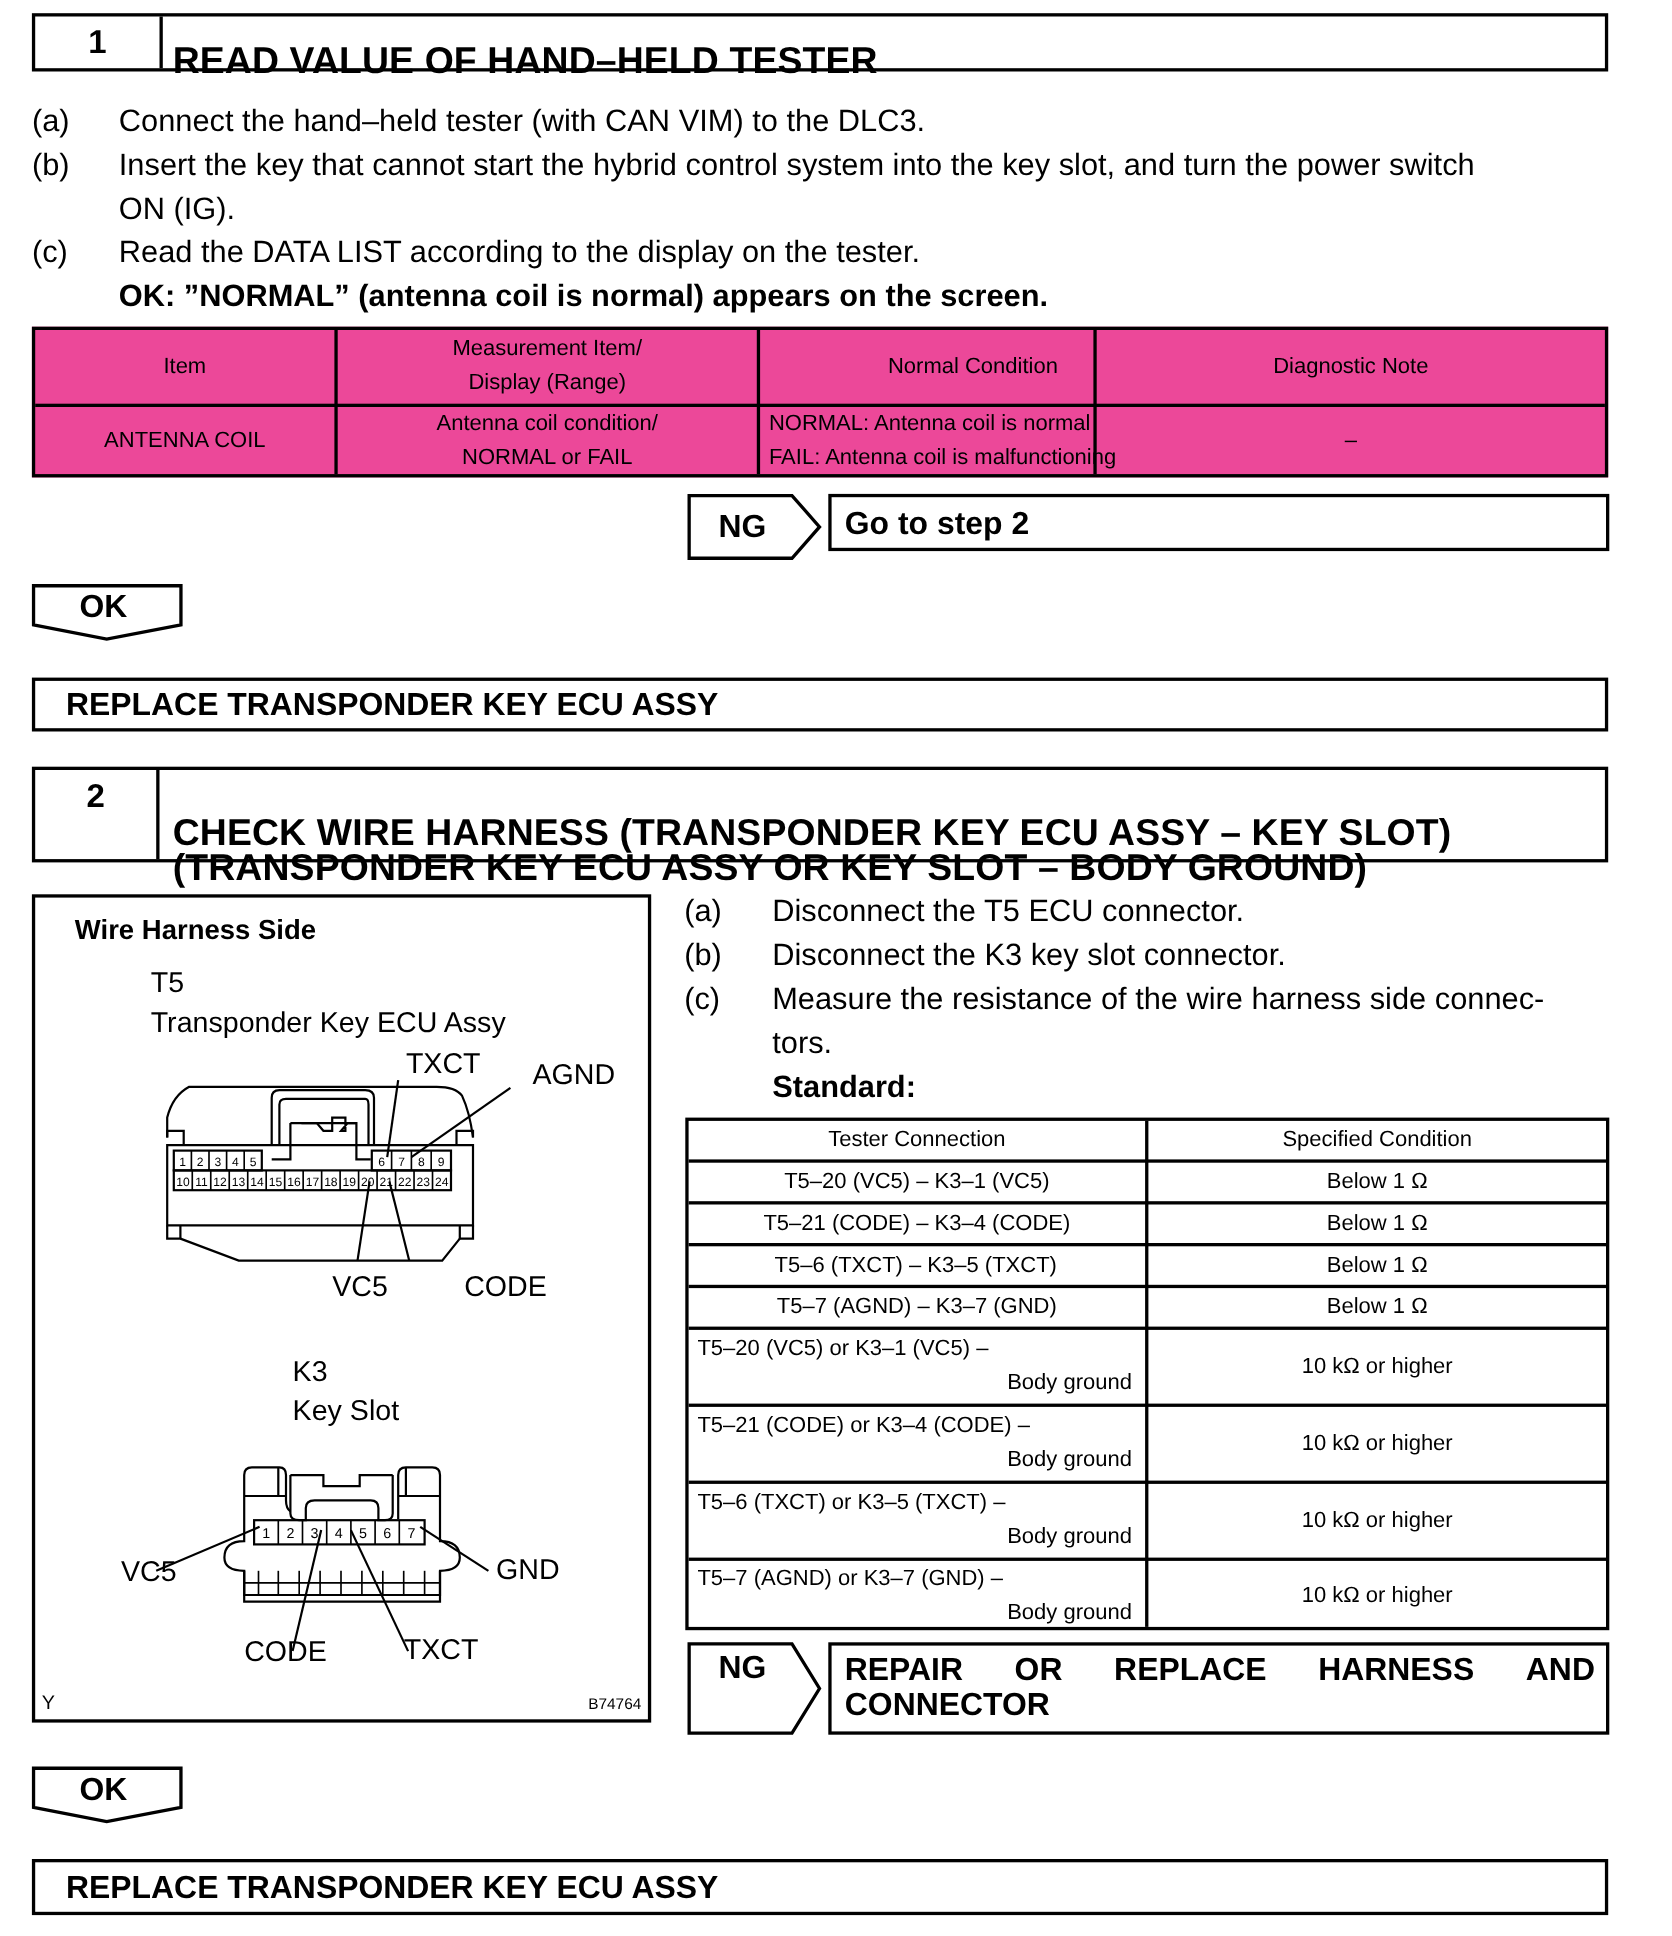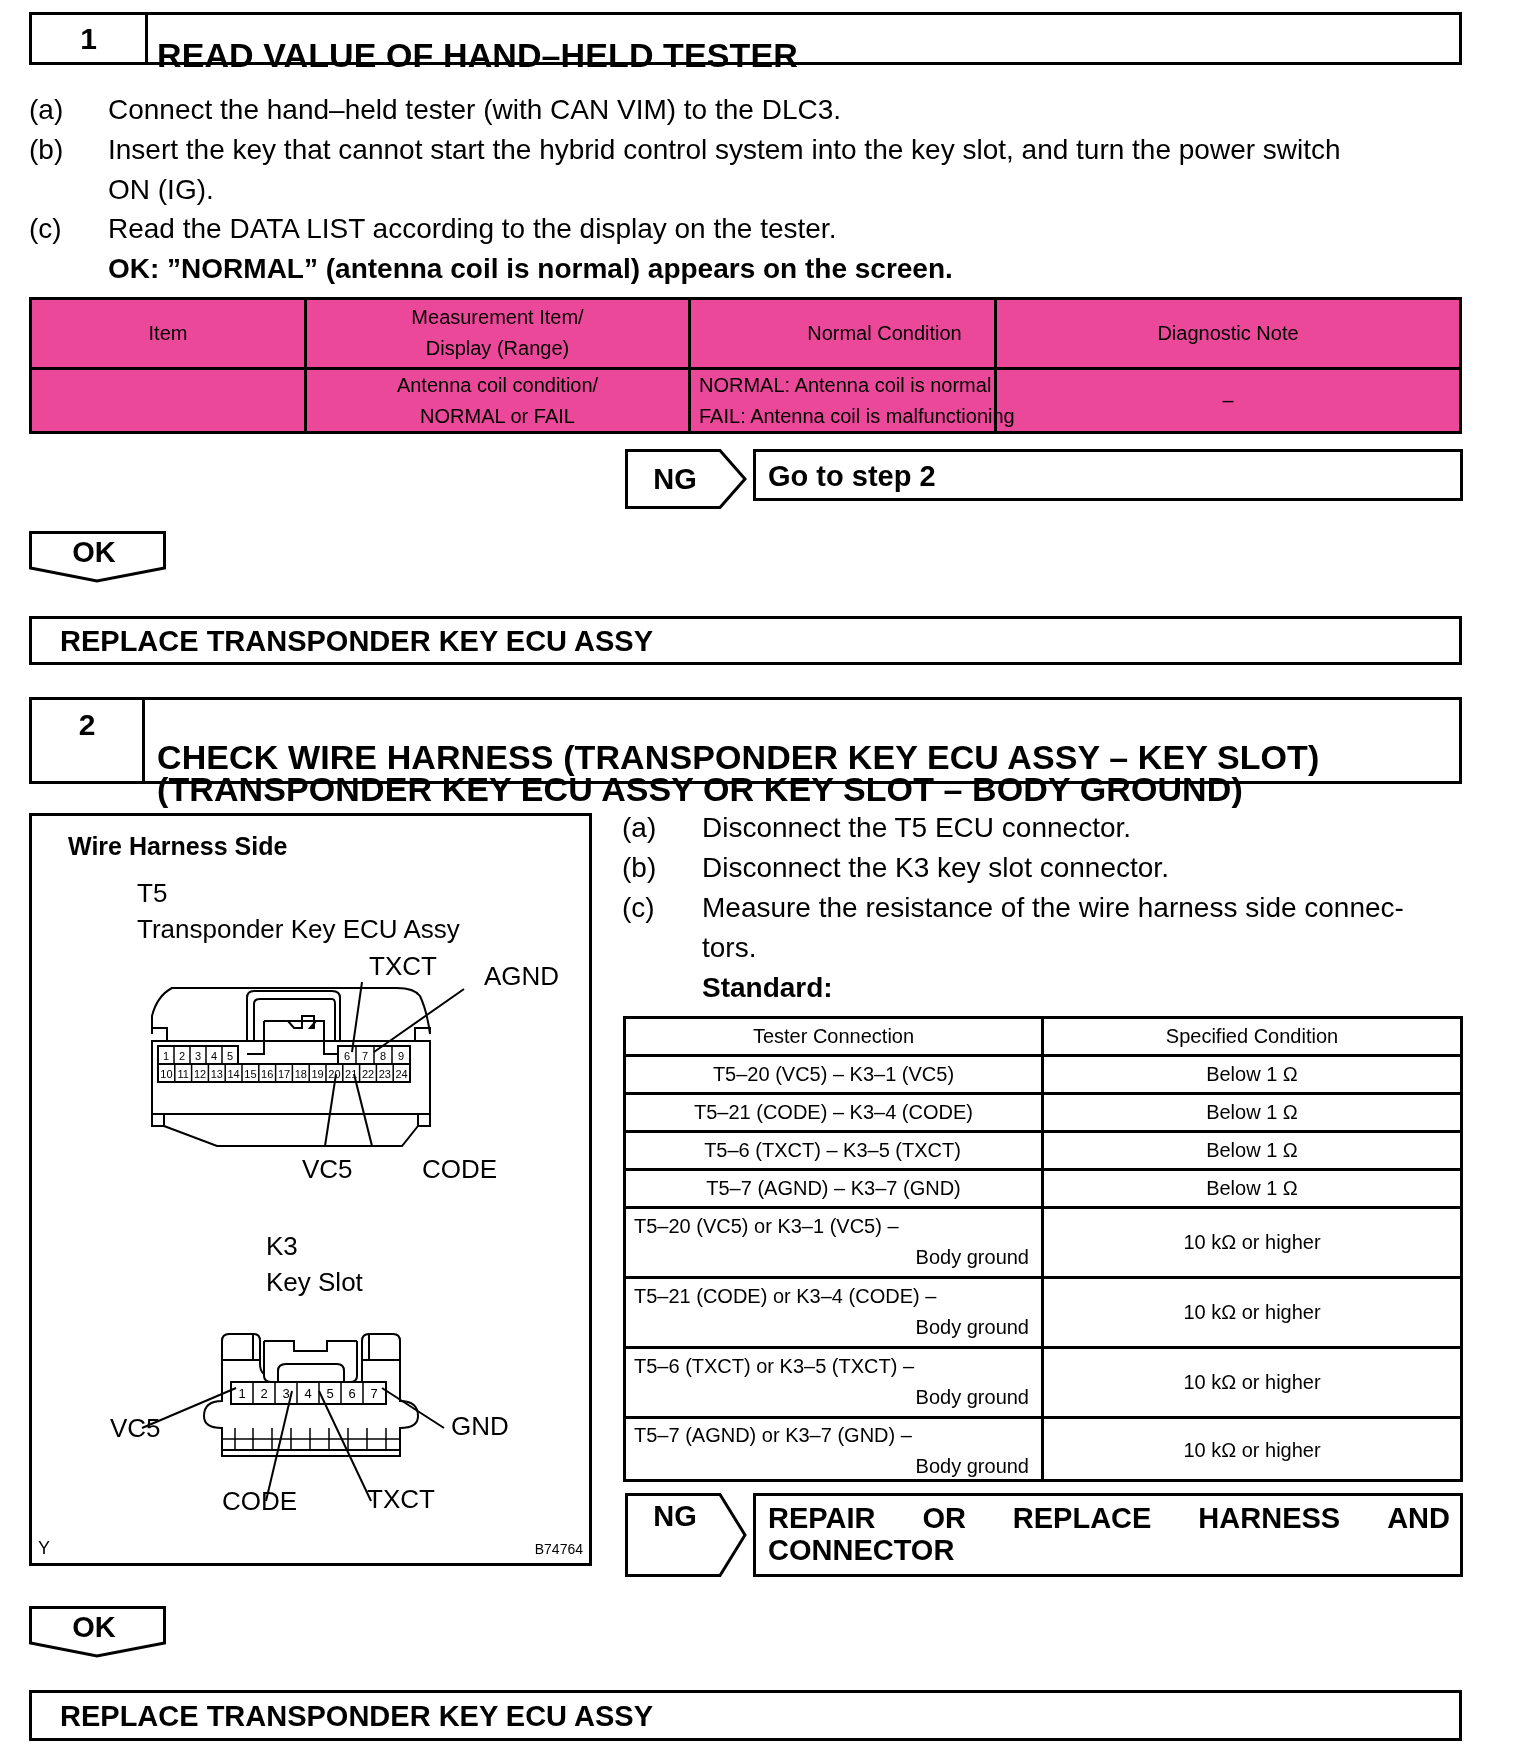--- a/index.html
+++ b/index.html
@@ -41,20 +41,21 @@
   <div class="abs" style="left:656px;top:0;bottom:0;border-left:3px solid #000;"></div>
   <div class="abs" style="left:962px;top:0;bottom:0;border-left:3px solid #000;"></div>
 
   <div class="abs" style="left:0;width:272px;top:0;height:67px;display:flex;align-items:center;justify-content:center;font-size:20px;">Item</div>
   <div class="abs" style="left:275px;width:381px;top:2px;height:64px;text-align:center;font-size:20px;line-height:31px;">
     <span>Measurement Item/</span><br><span>Display (Range)</span>
   </div>
   <div class="abs" style="left:659px;width:303px;top:0;height:67px;display:flex;align-items:center;justify-content:center;font-size:20px;margin-left:42px;">Normal Condition</div>
   <div class="abs" style="left:965px;right:0;top:0;height:67px;display:flex;align-items:center;justify-content:center;font-size:20px;">Diagnostic Note</div>
 
+  <div class="abs" style="left:0;width:272px;top:70px;height:61px;display:flex;align-items:center;justify-content:center;font-size:20px;">ANTENNA COIL</div>
   <div class="abs" style="left:275px;width:381px;top:70px;height:61px;text-align:center;font-size:20px;line-height:31px;">
     <span>Antenna coil condition/</span><br><span>NORMAL or FAIL</span>
   </div>
   <div class="abs" style="left:667px;width:295px;top:70px;height:61px;text-align:left;font-size:20px;line-height:31px;white-space:nowrap;">
     <span>NORMAL: Antenna coil is normal</span><br><span>FAIL: Antenna coil is malfunctioning</span>
   </div>
   <div class="abs" style="left:965px;right:0;top:70px;height:61px;display:flex;align-items:center;justify-content:center;font-size:20px;">–</div>
 </div>
 
 <svg style="left:625px;top:449px;" width="124" height="60" viewBox="0 0 124 60">

